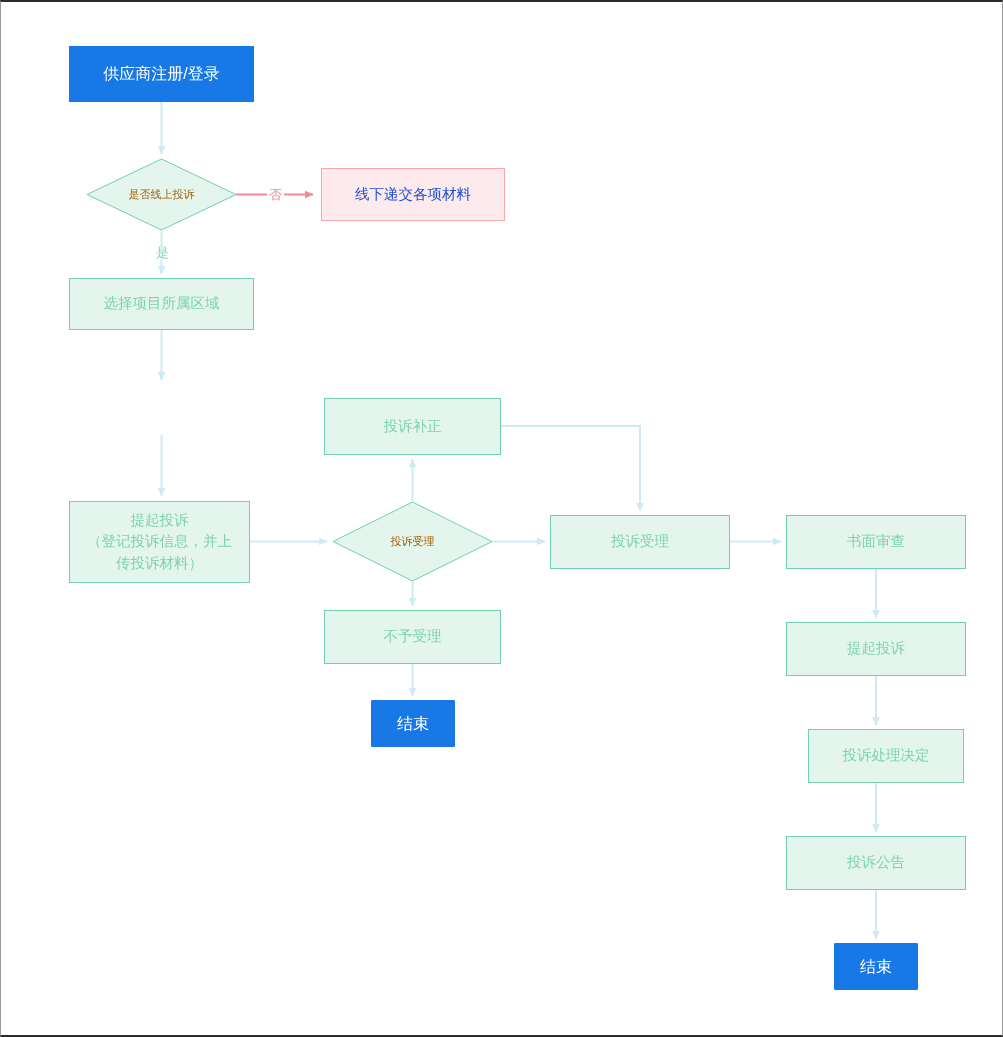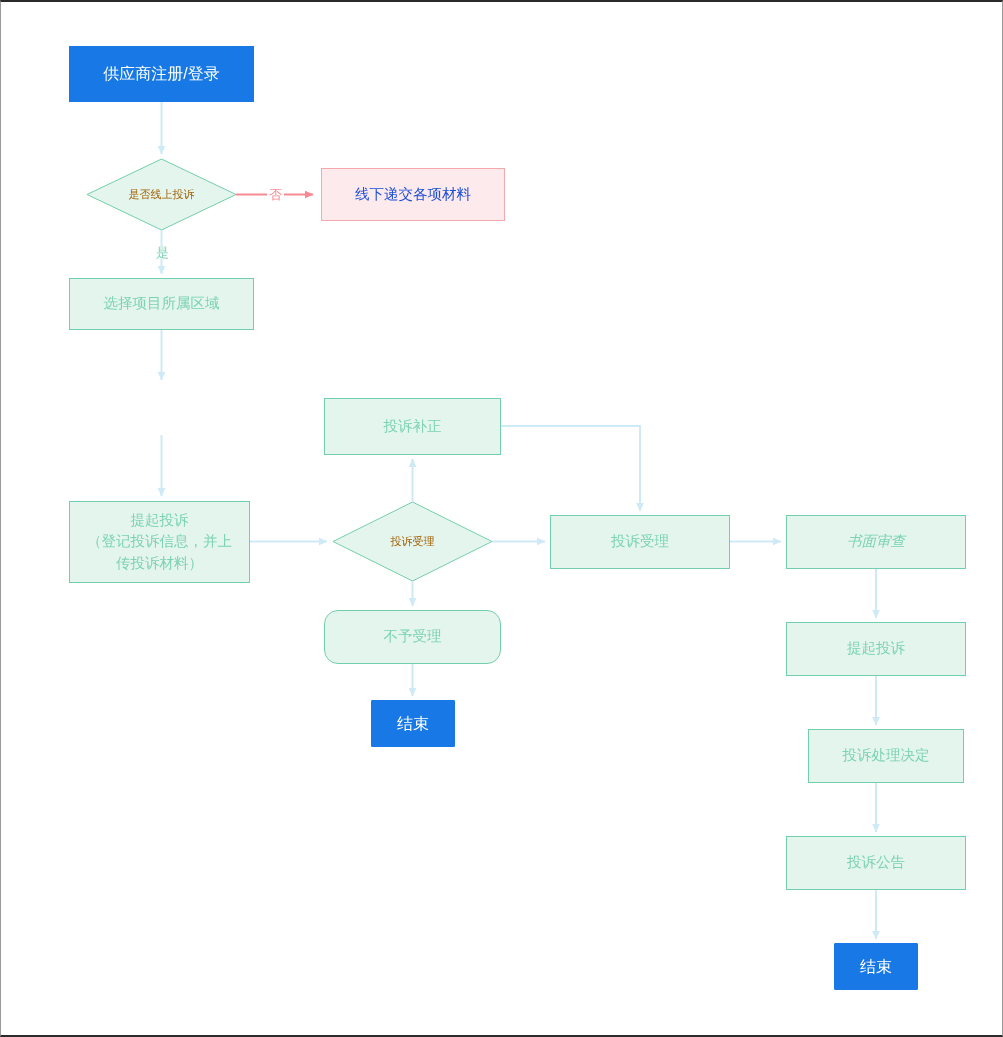--- a/index.html
+++ b/index.html
@@ -155,33 +155,33 @@
   </div>
 
   <div class="node node-decision" style="left:332px; top:500px; width:159px; height:79px;">
     <span class="dtext">投诉受理</span>
   </div>
 
   <div class="node node-process" style="left:323px; top:396px; width:177px; height:57px;">
     <span>投诉补正</span>
   </div>
 
-  <div class="node node-process" style="left:323px; top:608px; width:177px; height:54px;border-radius:14px;">
+  <div class="node node-process" style="left:323px; top:608px; width:177px; height:54px;">
     <span>不予受理</span>
   </div>
 
   <div class="node node-terminal" style="left:370px; top:698px; width:84px; height:47px;">
     <span>结束</span>
   </div>
 
   <div class="node node-process" style="left:549px; top:513px; width:180px; height:54px;">
     <span>投诉受理</span>
   </div>
 
-  <div class="node node-process" style="left:785px; top:513px; width:180px; height:54px;font-style:italic;">
+  <div class="node node-process" style="left:785px; top:513px; width:180px; height:54px;">
     <span>书面审查</span>
   </div>
 
   <div class="node node-process" style="left:785px; top:620px; width:180px; height:54px;">
     <span>提起投诉</span>
   </div>
 
   <div class="node node-process" style="left:807px; top:727px; width:156px; height:54px;">
     <span>投诉处理决定</span>
   </div>

